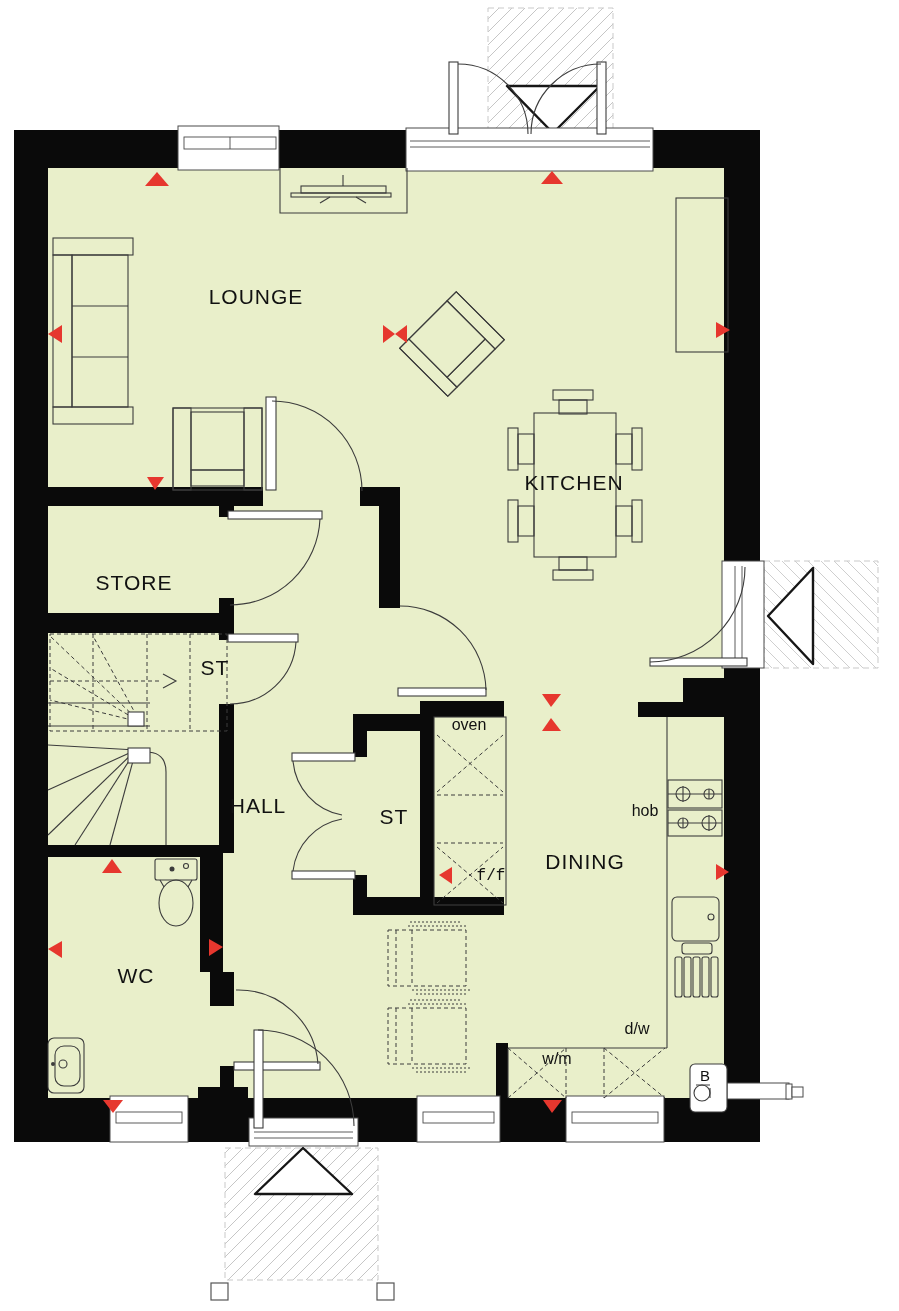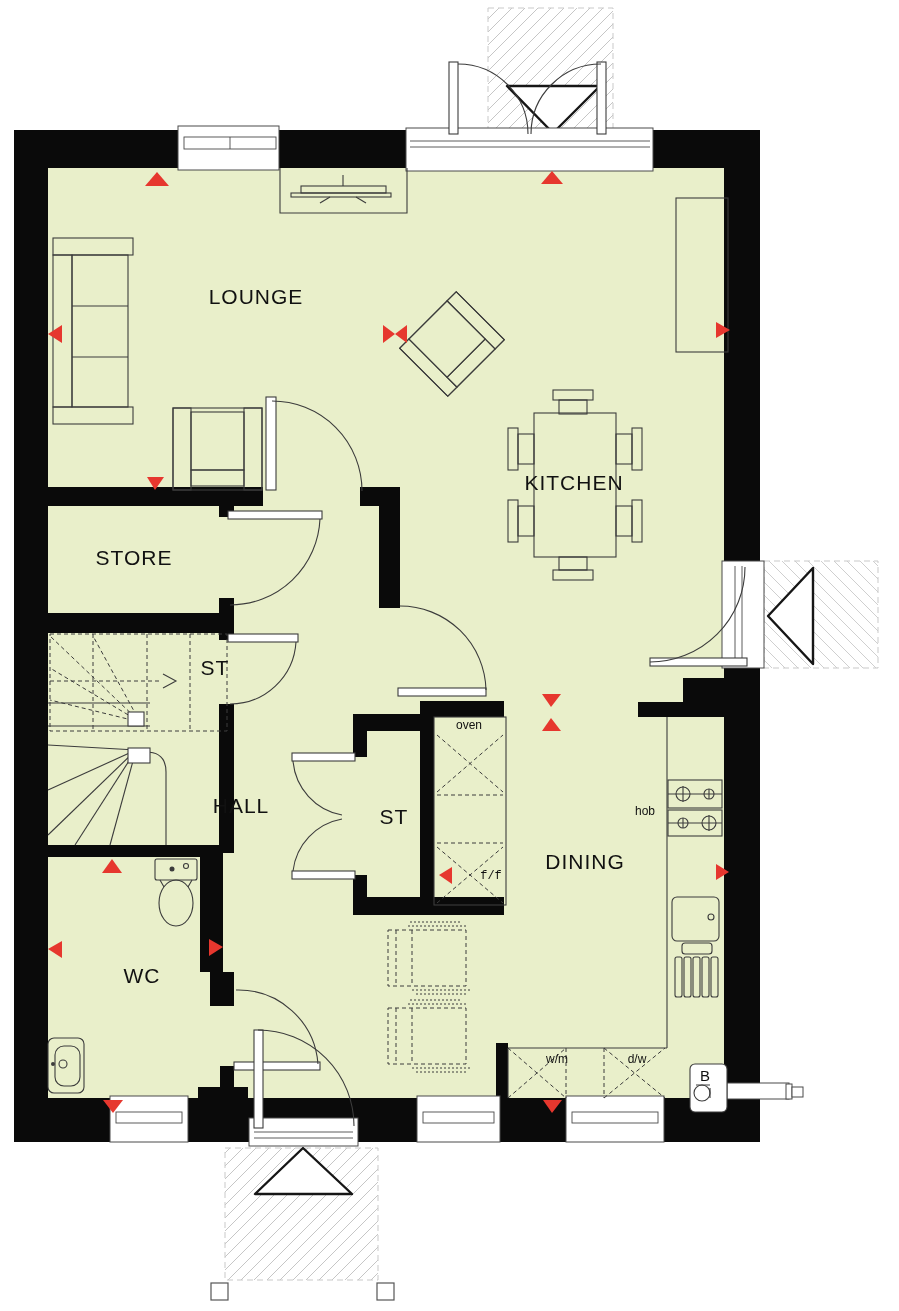--- a/index.html
+++ b/index.html
@@ -7,21 +7,21 @@
     --wall:#0a0a0a;
     --red:#e6372e;
     --line:#3c3c3c;
   }
   html,body{margin:0;padding:0;background:#fff;}
   .plan{position:relative;width:899px;height:1311px;background:#fff;
         font-family:"Liberation Sans",sans-serif;overflow:hidden;}
   .plan svg{position:absolute;left:0;top:0;}
   .label{position:absolute;transform:translate(-50%,-50%);color:#111;
          font-size:21px;letter-spacing:1px;white-space:nowrap;}
-  .label.sm{font-size:12px;letter-spacing:0;}
+  .label.sm{font-size:16px;letter-spacing:0;}
   .label.md{font-size:15px;letter-spacing:0;}
   
   .w{fill:var(--wall);stroke:none;}
   .fl{fill:var(--floor);stroke:none;}
   .op{fill:#ffffff;stroke:#4a4a4a;stroke-width:1;}
   .wl{fill:none;stroke:#4a4a4a;stroke-width:0.9;}
   .ln{fill:none;stroke:var(--line);stroke-width:1.1;}
   .lnf{fill:#ffffff;stroke:var(--line);stroke-width:1.1;}
   .dash{fill:none;stroke:var(--line);stroke-width:1;stroke-dasharray:4 3;}
   .dash2{fill:none;stroke:var(--line);stroke-width:1;stroke-dasharray:2 2;}
@@ -333,27 +333,27 @@
     <polygon points="103,1100 123,1100 113,1113"></polygon>
     <polygon points="452,867 452,884 439,875"></polygon>
     <polygon points="716,864 716,880 729,872"></polygon>
     <polygon points="543,1100 562,1100 552,1113"></polygon>
     <polygon points="62,325 62,343 48,334"></polygon>
   </g>
 </svg>
 
 <div class="label" style="left:256px;top:297px;">LOUNGE</div>
 <div class="label" style="left:574px;top:483px;">KITCHEN</div>
-<div class="label" style="left:134px;top:558px;">STORE</div>
+<div class="label" style="left:134px;top:583px;">STORE</div>
 <div class="label" style="left:215px;top:668px;">ST</div>
-<div class="label" style="left:241px;top:806px;">HALL</div>
+<div class="label" style="left:258px;top:806px;">HALL</div>
 <div class="label" style="left:394px;top:817px;">ST</div>
 <div class="label" style="left:585px;top:862px;">DINING</div>
-<div class="label" style="left:142px;top:976px;text-align:right;">WC</div>
+<div class="label" style="left:136px;top:976px;text-align:right;">WC</div>
 
 <div class="label sm" style="left:469px;top:725px;">oven</div>
 <div class="label sm" style="left:645px;top:811px;">hob</div>
 <div class="label sm" style="left:491px;top:876px;font-family:Liberation Mono, monospace;">f/f</div>
 <div class="label sm" style="left:557px;top:1059px;">w/m</div>
-<div class="label sm" style="left:637px;top:1059px;">d/w</div>
+<div class="label sm" style="left:637px;top:1029px;">d/w</div>
 <div class="label md" style="left:705px;top:1075px;">B</div>
 
 </div>
 
 </body></html>

